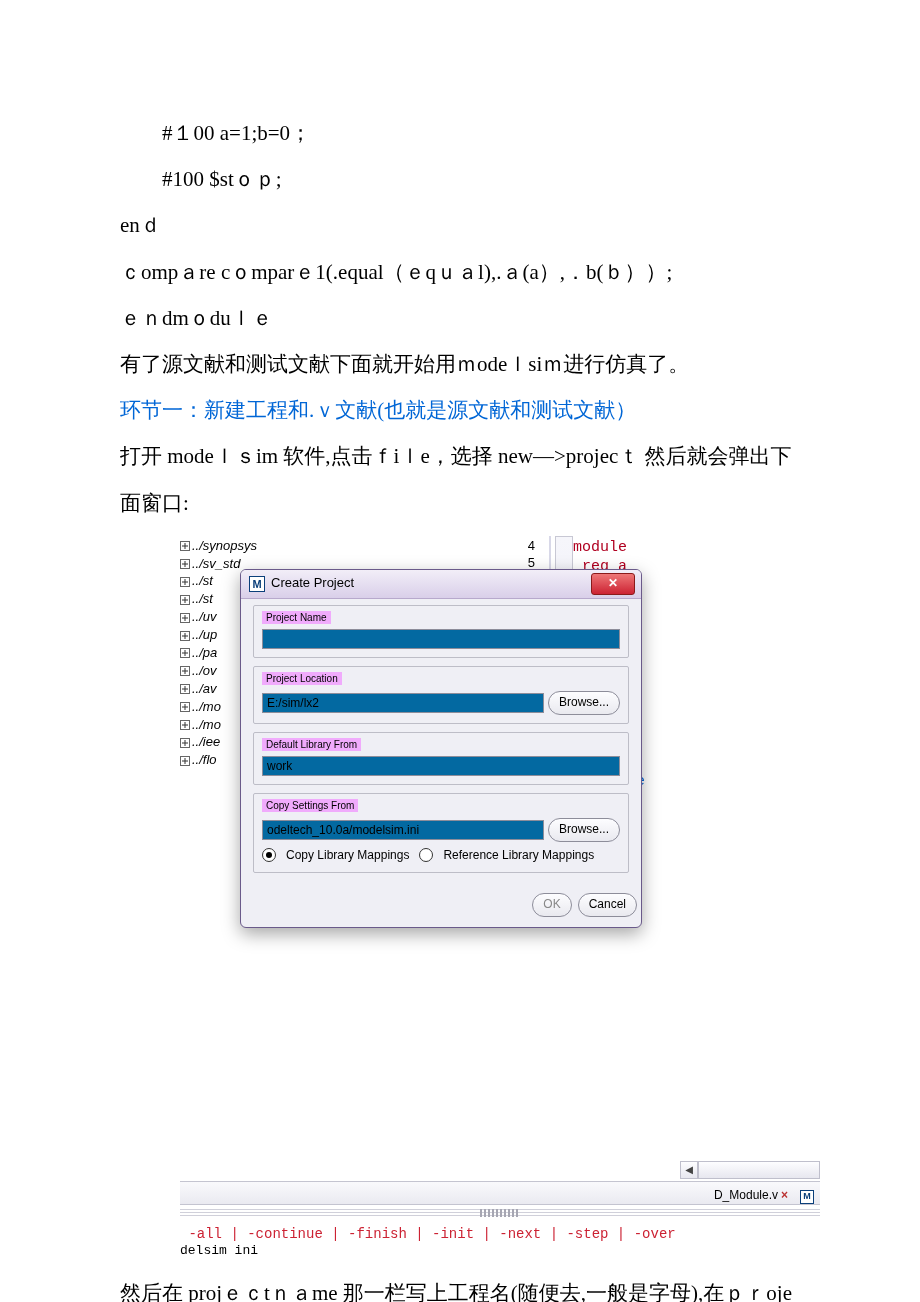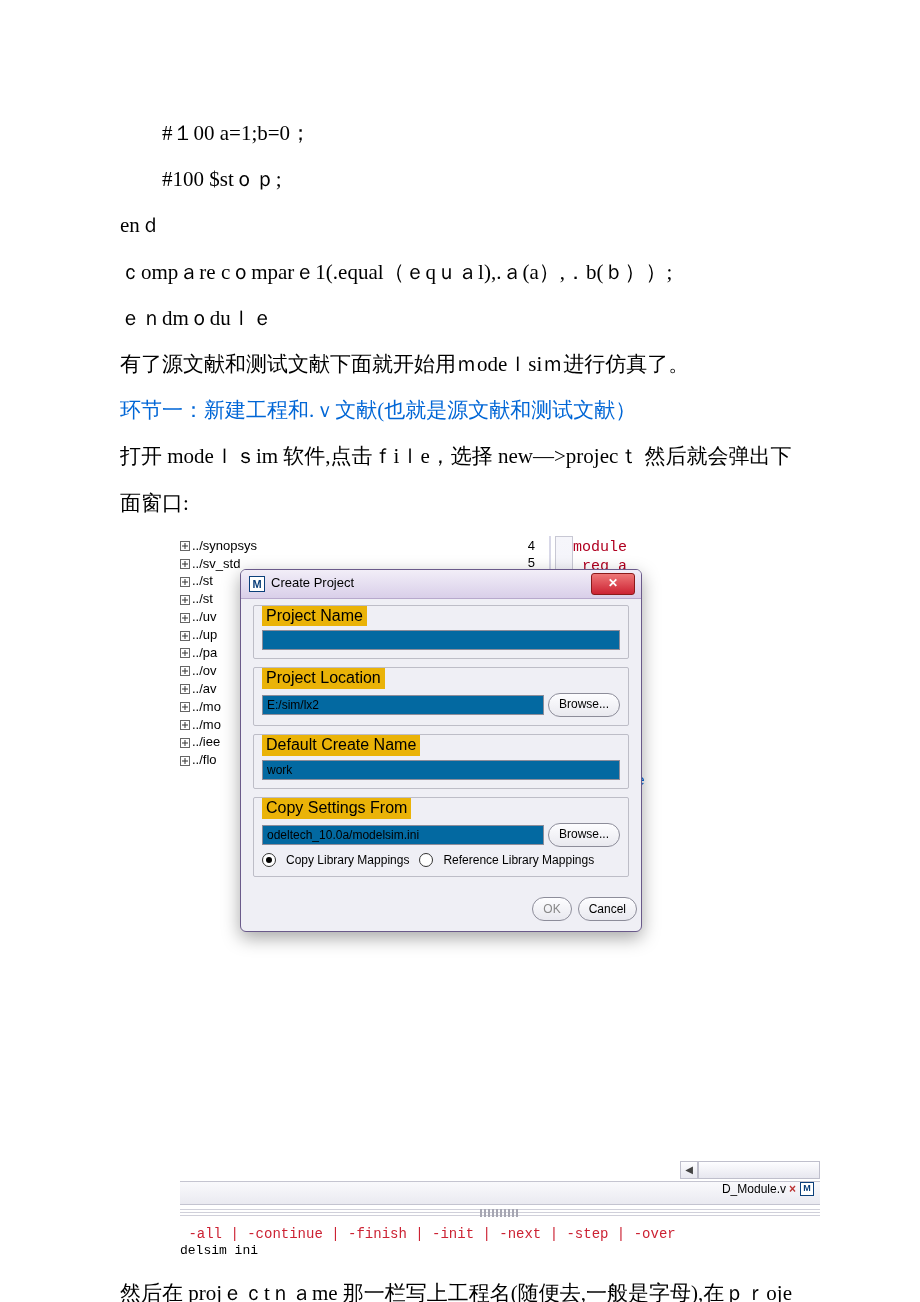--- a/index.html
+++ b/index.html
@@ -33,21 +33,21 @@
   .tree-col {
     width: 68px;
     padding-top: 2px;
   }
   .tree-row {
     display: flex;
     align-items: center;
     gap: 2px;
     margin-bottom: 1px;
   }
-  .tree-row span { white-space: nowrap; }
+  .tree-row span { white-space: nowrap; font-style: italic; }
   .num-col {
     width: 40px;
     text-align: right;
     color: #000;
     padding-right: 10px;
     padding-top: 2px;
   }
   .code-col {
     flex: 1;
     font-family: "Courier New", monospace;
@@ -108,24 +108,24 @@
   }
   .dialog-body { padding: 6px 12px 8px 12px; font-size: 12px; }
   .fieldset {
     border: 1px solid #bdbdc7;
     border-radius: 2px;
     padding: 4px 8px 8px 8px;
     margin-bottom: 8px;
   }
   .fieldset .legend {
     margin-top: -12px;
-    background: #eab308;
+    background: #f0abfc;
     display: inline-block;
     padding: 0 4px;
-    font-size: 16px;
+    font-size: 10px;
   }
   .text-input {
     width: 100%;
     box-sizing: border-box;
     height: 20px;
     border: 1px solid #8d8d9a;
     background: #0369a1;
     padding: 0 4px;
     font-family: Tahoma, sans-serif;
     font-size: 12px;
@@ -166,23 +166,23 @@
     display:flex;align-items:center;justify-content:center;
     font-size:10px;color:#444;
   }
   .tab-strip {
     margin-top: 2px;
     display:flex;
     border-top:1px solid #c4c4d0;
     border-bottom:1px solid #c4c4d0;
     background:linear-gradient(#f9f9fc,#eaeaf1);
     height:22px;
-    align-items:flex-start;
+    align-items:flex-end;
     padding:0 6px;
-    gap:4px;
+    gap:12px;
     font-size:12px;
   }
   .tab-label { display:flex; align-items:center; gap:3px; }
   .m-mini {
     width:12px;height:12px;border:1px solid #0b3f7a;
     font-size:9px;font-weight:bold;color:#0b3f7a;
     display:flex;align-items:center;justify-content:center;background:#fff;
   }
   .divider-bars {
     height: 10px;
@@ -373,21 +373,21 @@
           <input class="text-input" style="">
         </div>
         <div class="fieldset">
           <div class="legend">Project Location</div>
           <div class="row-with-button">
             <input class="text-input" value="E:/sim/lx2" style="">
             <div class="btn">Browse...</div>
           </div>
         </div>
         <div class="fieldset">
-          <div class="legend">Default Create Name</div>
+          <div class="legend">Default Library From</div>
           <input class="text-input" value="work" style="">
         </div>
         <div class="fieldset">
           <div class="legend">Copy Settings From</div>
           <div class="row-with-button">
             <input class="text-input" value="odeltech_10.0a/modelsim.ini" style="">
             <div class="btn">Browse...</div>
           </div>
           <div class="radio-row">
             <span class="radio-circ">

